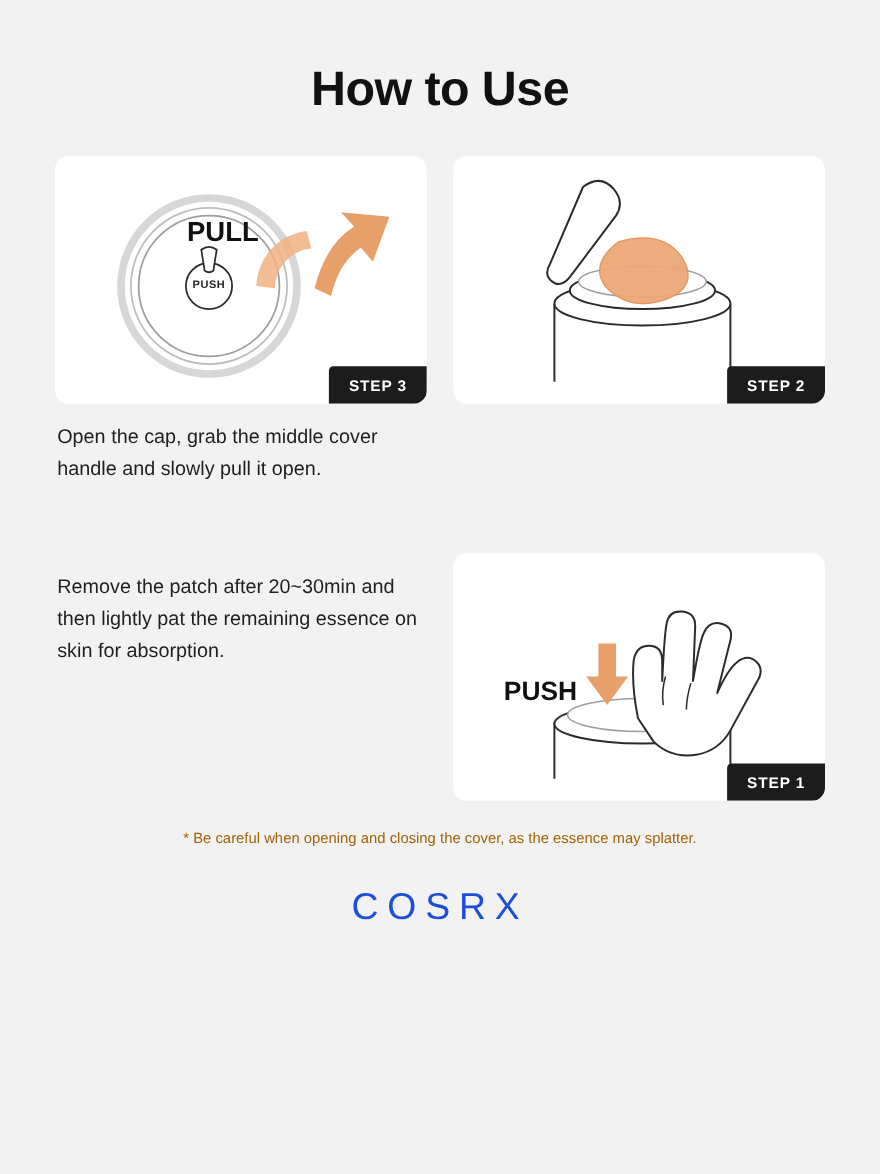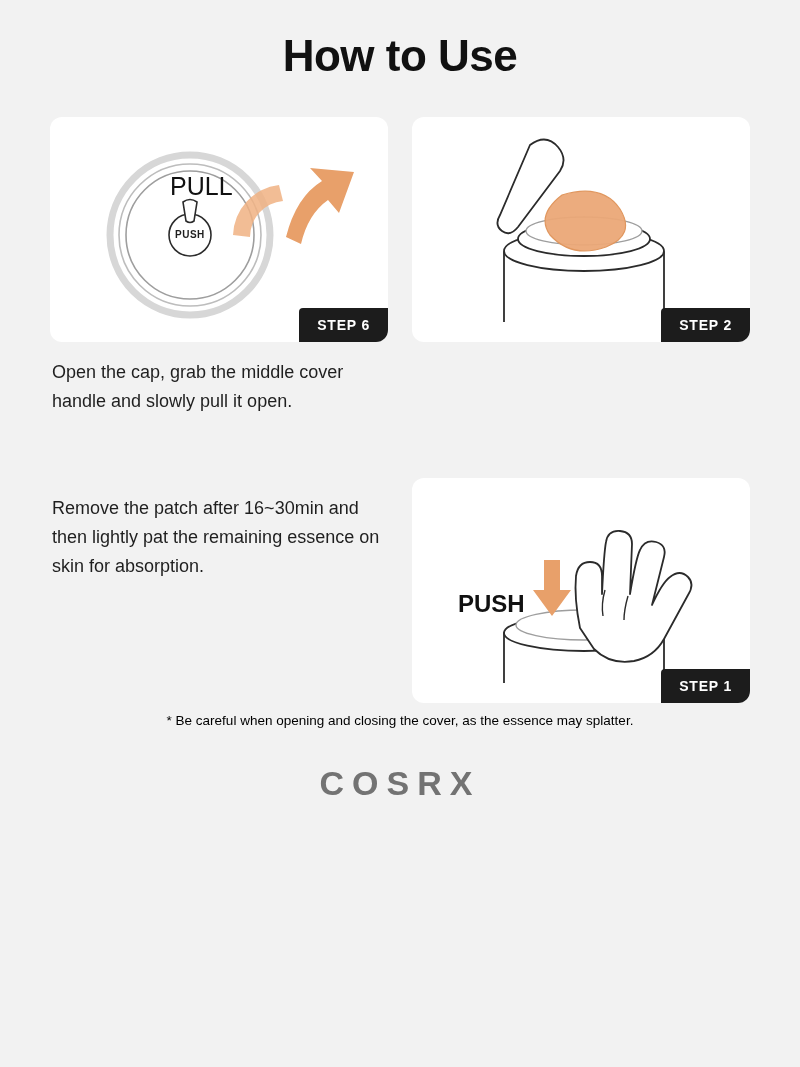--- a/index.html
+++ b/index.html
@@ -19,21 +19,21 @@
     width: 800px;
     height: 1067px;
     box-sizing: border-box;
   }
   .title {
     text-align: center;
     font-size: 44px;
     font-weight: bold;
     letter-spacing: -0.5px;
     margin: 0;
-    padding-top: 31px;
+    padding-top: 56px;
     color: #111;
   }
   .grid {
     margin: 36px auto 0 auto;
     width: 700px;
     display: grid;
     grid-template-columns: 338px 338px;
     column-gap: 24px;
     row-gap: 0px;
   }
@@ -67,29 +67,29 @@
     color: #1f1f1f;
     padding: 16px 2px 0 2px;
     min-height: 120px;
   }
   .row2 .caption {
     min-height: 100px;
   }
   .footnote {
     text-align: center;
     font-size: 13.5px;
-    color: #000000;
-    margin-top: 10px;
+    color: #a16207;
+    margin-top: 26px;
   }
   .brand {
     text-align: center;
     font-size: 34px;
-    font-weight: bold;
+    font-weight: normal;
     letter-spacing: 8px;
-    color: #737373;
+    color: #1d4ed8;
     margin-top: 36px;
   }
   svg { display: block; }
   .art { position: absolute; inset: 0; }
 </style>
 </head>
 <body>
 
 <div class="page">
 
@@ -103,23 +103,23 @@
           <svg width="338" height="225" viewBox="0 0 338 225">
             <circle cx="140" cy="118" r="80" fill="none" stroke="#d7d7d7" stroke-width="7"></circle>
             <circle cx="140" cy="118" r="71" fill="none" stroke="#bdbdbd" stroke-width="1.6"></circle>
             <circle cx="140" cy="118" r="64" fill="none" stroke="#9e9e9e" stroke-width="1.6"></circle>
             <circle cx="140" cy="118" r="21" fill="none" stroke="#2b2b2b" stroke-width="1.6"></circle>
             <path d="M133 85 q7 -5 14 0 l-3 19 q-4 3 -8 0 z" fill="#ffffff" stroke="#2b2b2b" stroke-width="1.6"></path>
             <path d="M236 120 q10 -40 36 -56 l-12 -13 l44 4 l-15 41 l-11 -13 q-20 14 -27 44 z" fill="#e8a06a"></path>
             <path d="M183 118 a52 52 0 0 1 46 -50 l4 16 a36 36 0 0 0 -33 36 z" fill="#f0b183" opacity="0.85"></path>
           </svg>
         </div>
-        <div style="position:absolute; left:120px; top:55px; font-size:25px; font-weight:normal; color:#111;">PULL</div>
+        <div style="position:absolute; left:120px; top:55px; font-size:25px; font-weight:bold; color:#111;">PULL</div>
         <div style="position:absolute; left:125px; top:112px; font-size:10px; font-weight:bold; color:#1f1f1f; letter-spacing:0.5px;">PUSH</div>
-        <div class="step-badge">STEP 6</div>
+        <div class="step-badge">STEP 3</div>
       </div>
       <div class="caption">Open the cap, grab the middle cover handle and slowly pull it open.</div>
     </div>
 
     <div class="cell">
       <div class="card">
         <div class="art">
           <svg width="338" height="225" viewBox="0 0 338 225">
             <path d="M92 205 q0 -60 0 -70 q80 -24 160 0 q0 10 0 70" fill="#ffffff" stroke="#2b2b2b" stroke-width="1.8"></path>
             <ellipse cx="172" cy="134" rx="80" ry="20" fill="#ffffff" stroke="#2b2b2b" stroke-width="1.8"></ellipse>
@@ -128,21 +128,21 @@
             <path d="M118 28 q16 -12 28 2 q10 12 2 24 l-42 56 q-8 10 -16 4 q-8 -6 -2 -16 z" fill="#ffffff" stroke="#2b2b2b" stroke-width="1.8"></path>
             <path d="M150 78 q40 -12 58 14 q16 26 -14 38 q-34 12 -56 -12 q-14 -20 12 -40 z" fill="#eba877" opacity="0.95"></path>
             <path d="M150 78 q40 -12 58 14 q16 26 -14 38 q-34 12 -56 -12 q-14 -20 12 -40 z" fill="none" stroke="#e0975f" stroke-width="1.2"></path>
           </svg>
         </div>
         <div class="step-badge">STEP 2</div>
       </div>
     </div>
 
     <div class="cell row2">
-      <div class="caption">Remove the patch after 16~30min and then lightly pat the remaining essence on skin for absorption.</div>
+      <div class="caption">Remove the patch after 20~30min and then lightly pat the remaining essence on skin for absorption.</div>
     </div>
 
     <div class="cell row2">
       <div class="card">
         <div class="art">
           <svg width="338" height="225" viewBox="0 0 338 225">
             <path d="M92 205 q0 -42 0 -50 q80 -22 160 0 q0 8 0 50" fill="#ffffff" stroke="#2b2b2b" stroke-width="1.8"></path>
             <ellipse cx="172" cy="155" rx="80" ry="18" fill="#ffffff" stroke="#2b2b2b" stroke-width="1.8"></ellipse>
             <ellipse cx="172" cy="147" rx="68" ry="15" fill="#ffffff" stroke="#9e9e9e" stroke-width="1.4"></ellipse>
             <path d="M168 150 q-6 -30 -4 -52 q2 -14 14 -14 q12 0 12 14 l0 18 q2 -42 4 -52 q2 -12 14 -11 q12 1 12 13 l-2 50 q6 -36 10 -44 q5 -11 16 -8 q11 3 8 15 l-12 48 q10 -22 18 -28 q10 -8 18 0 q7 7 0 18 l-24 44 q-10 18 -30 22 q-24 4 -40 -12 z" fill="#ffffff" stroke="#2b2b2b" stroke-width="1.8" stroke-linejoin="round"></path>

